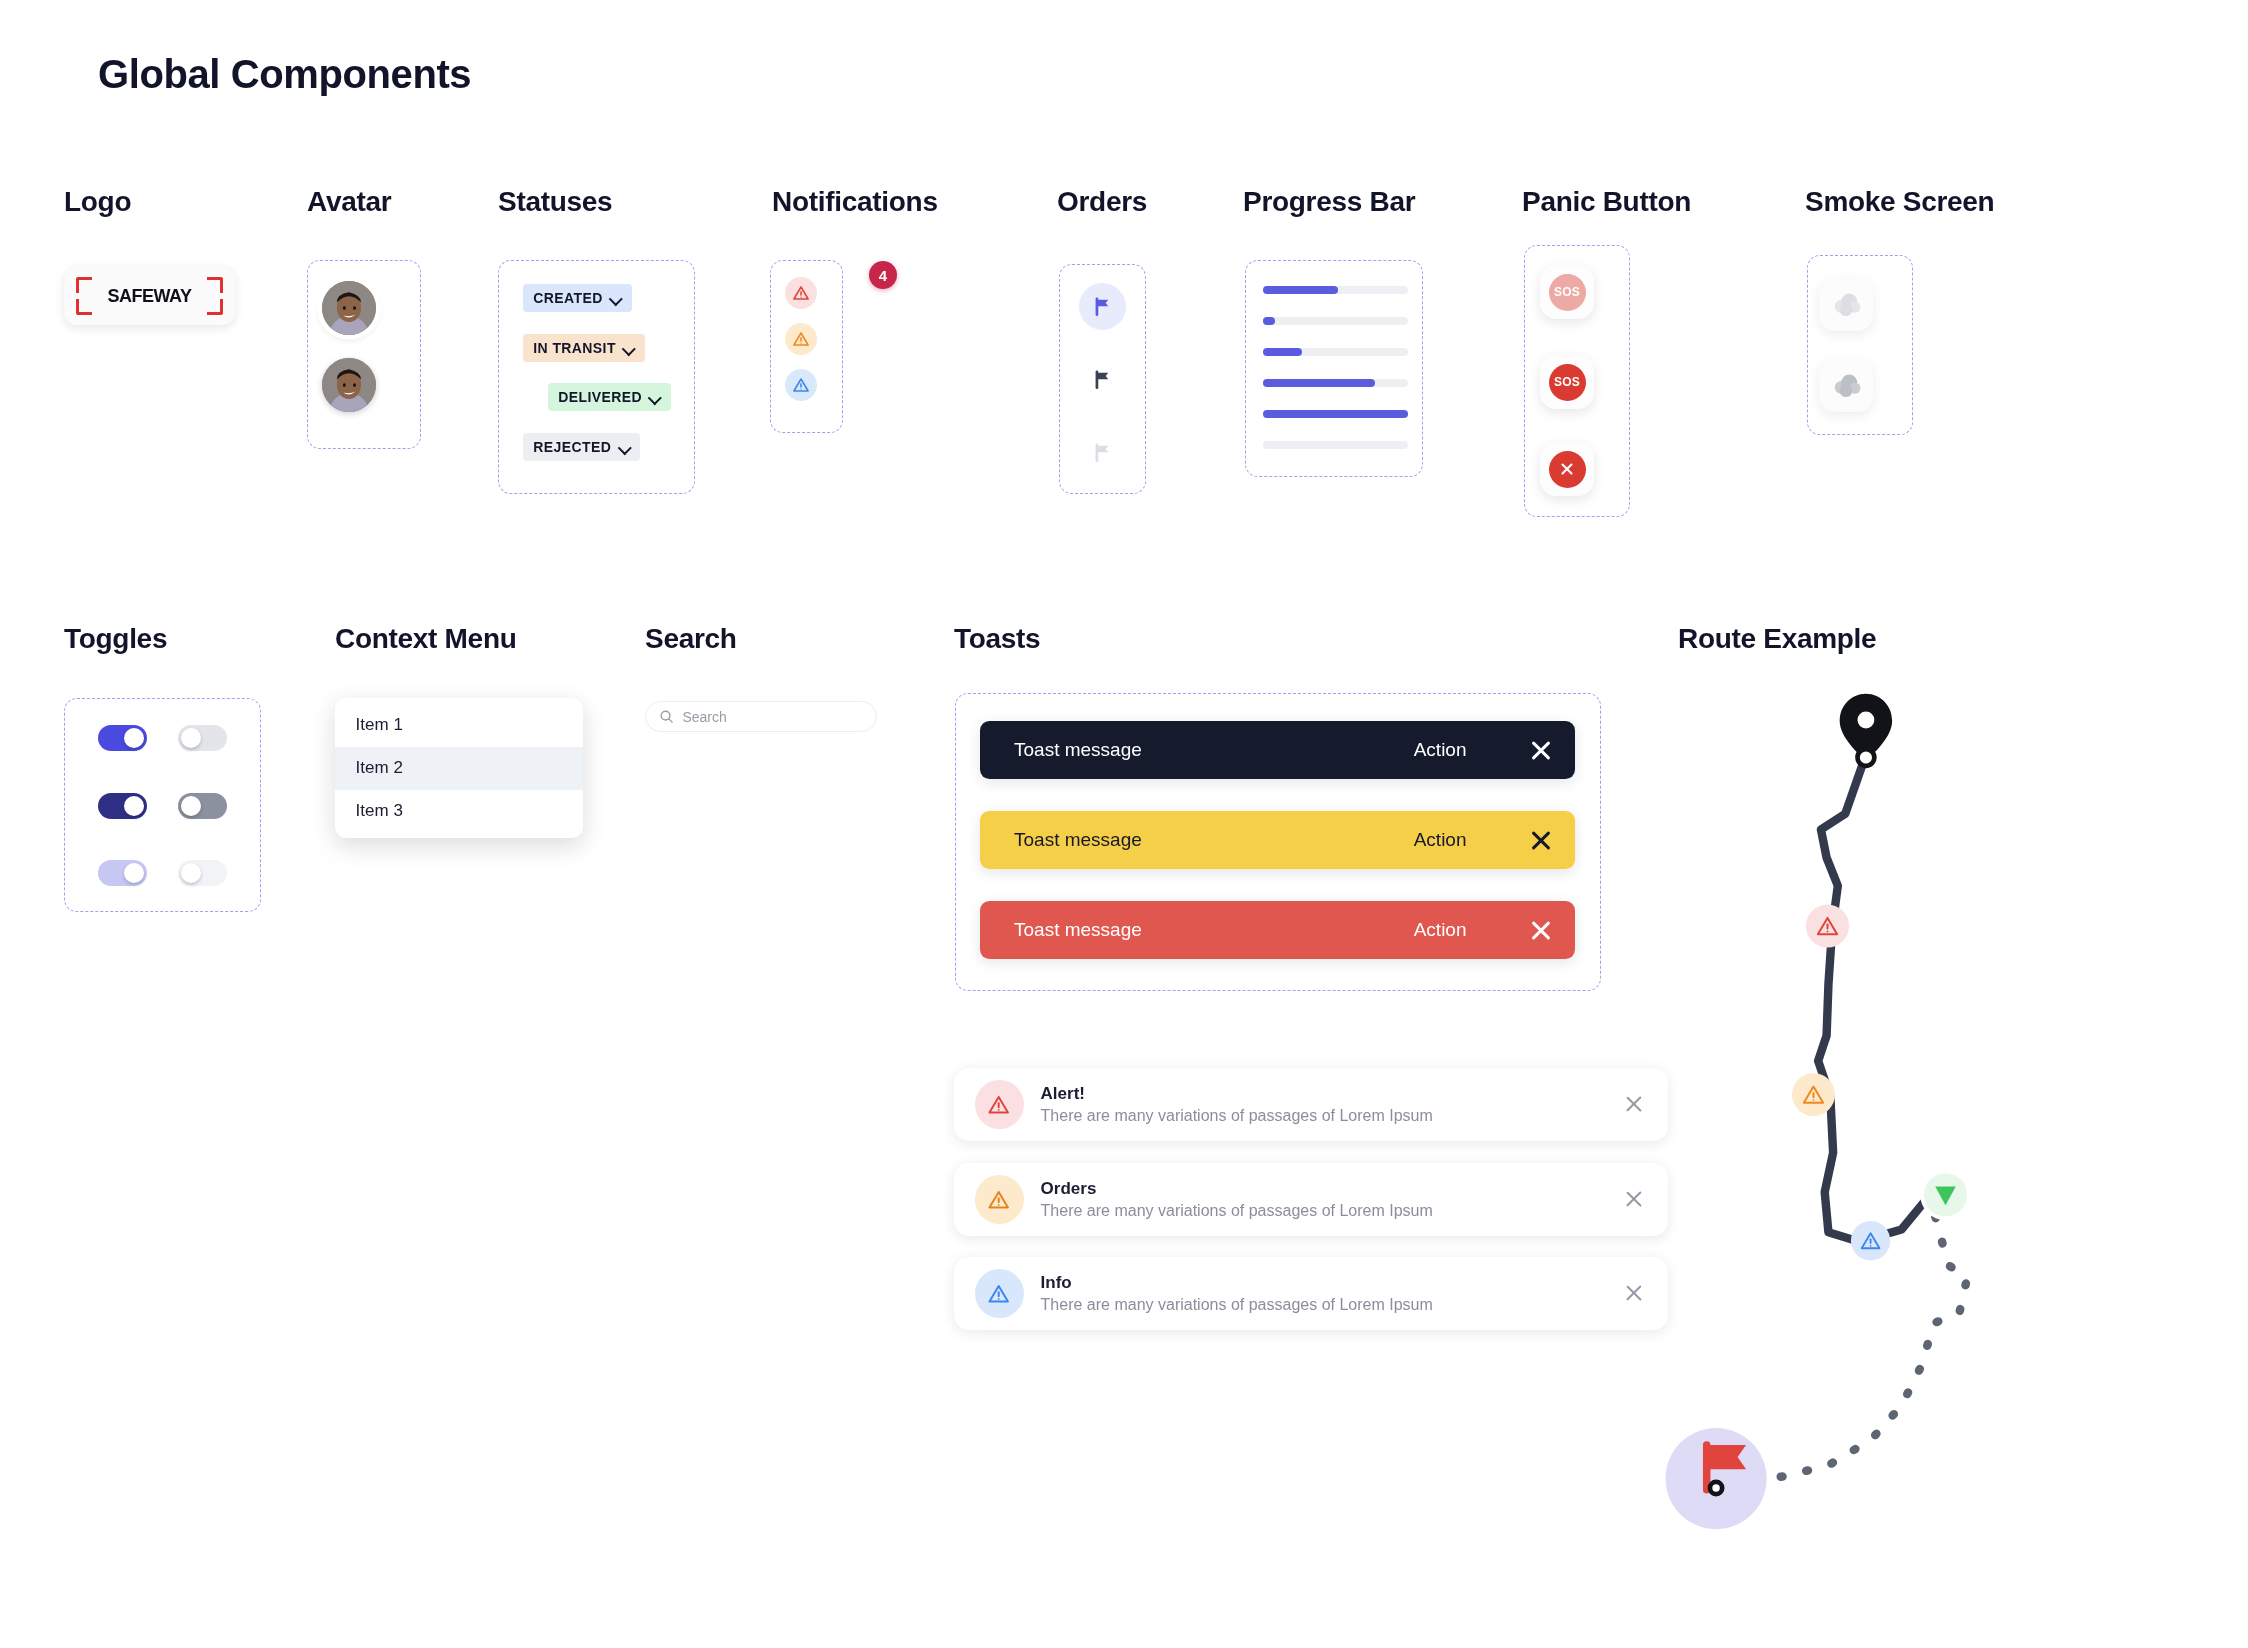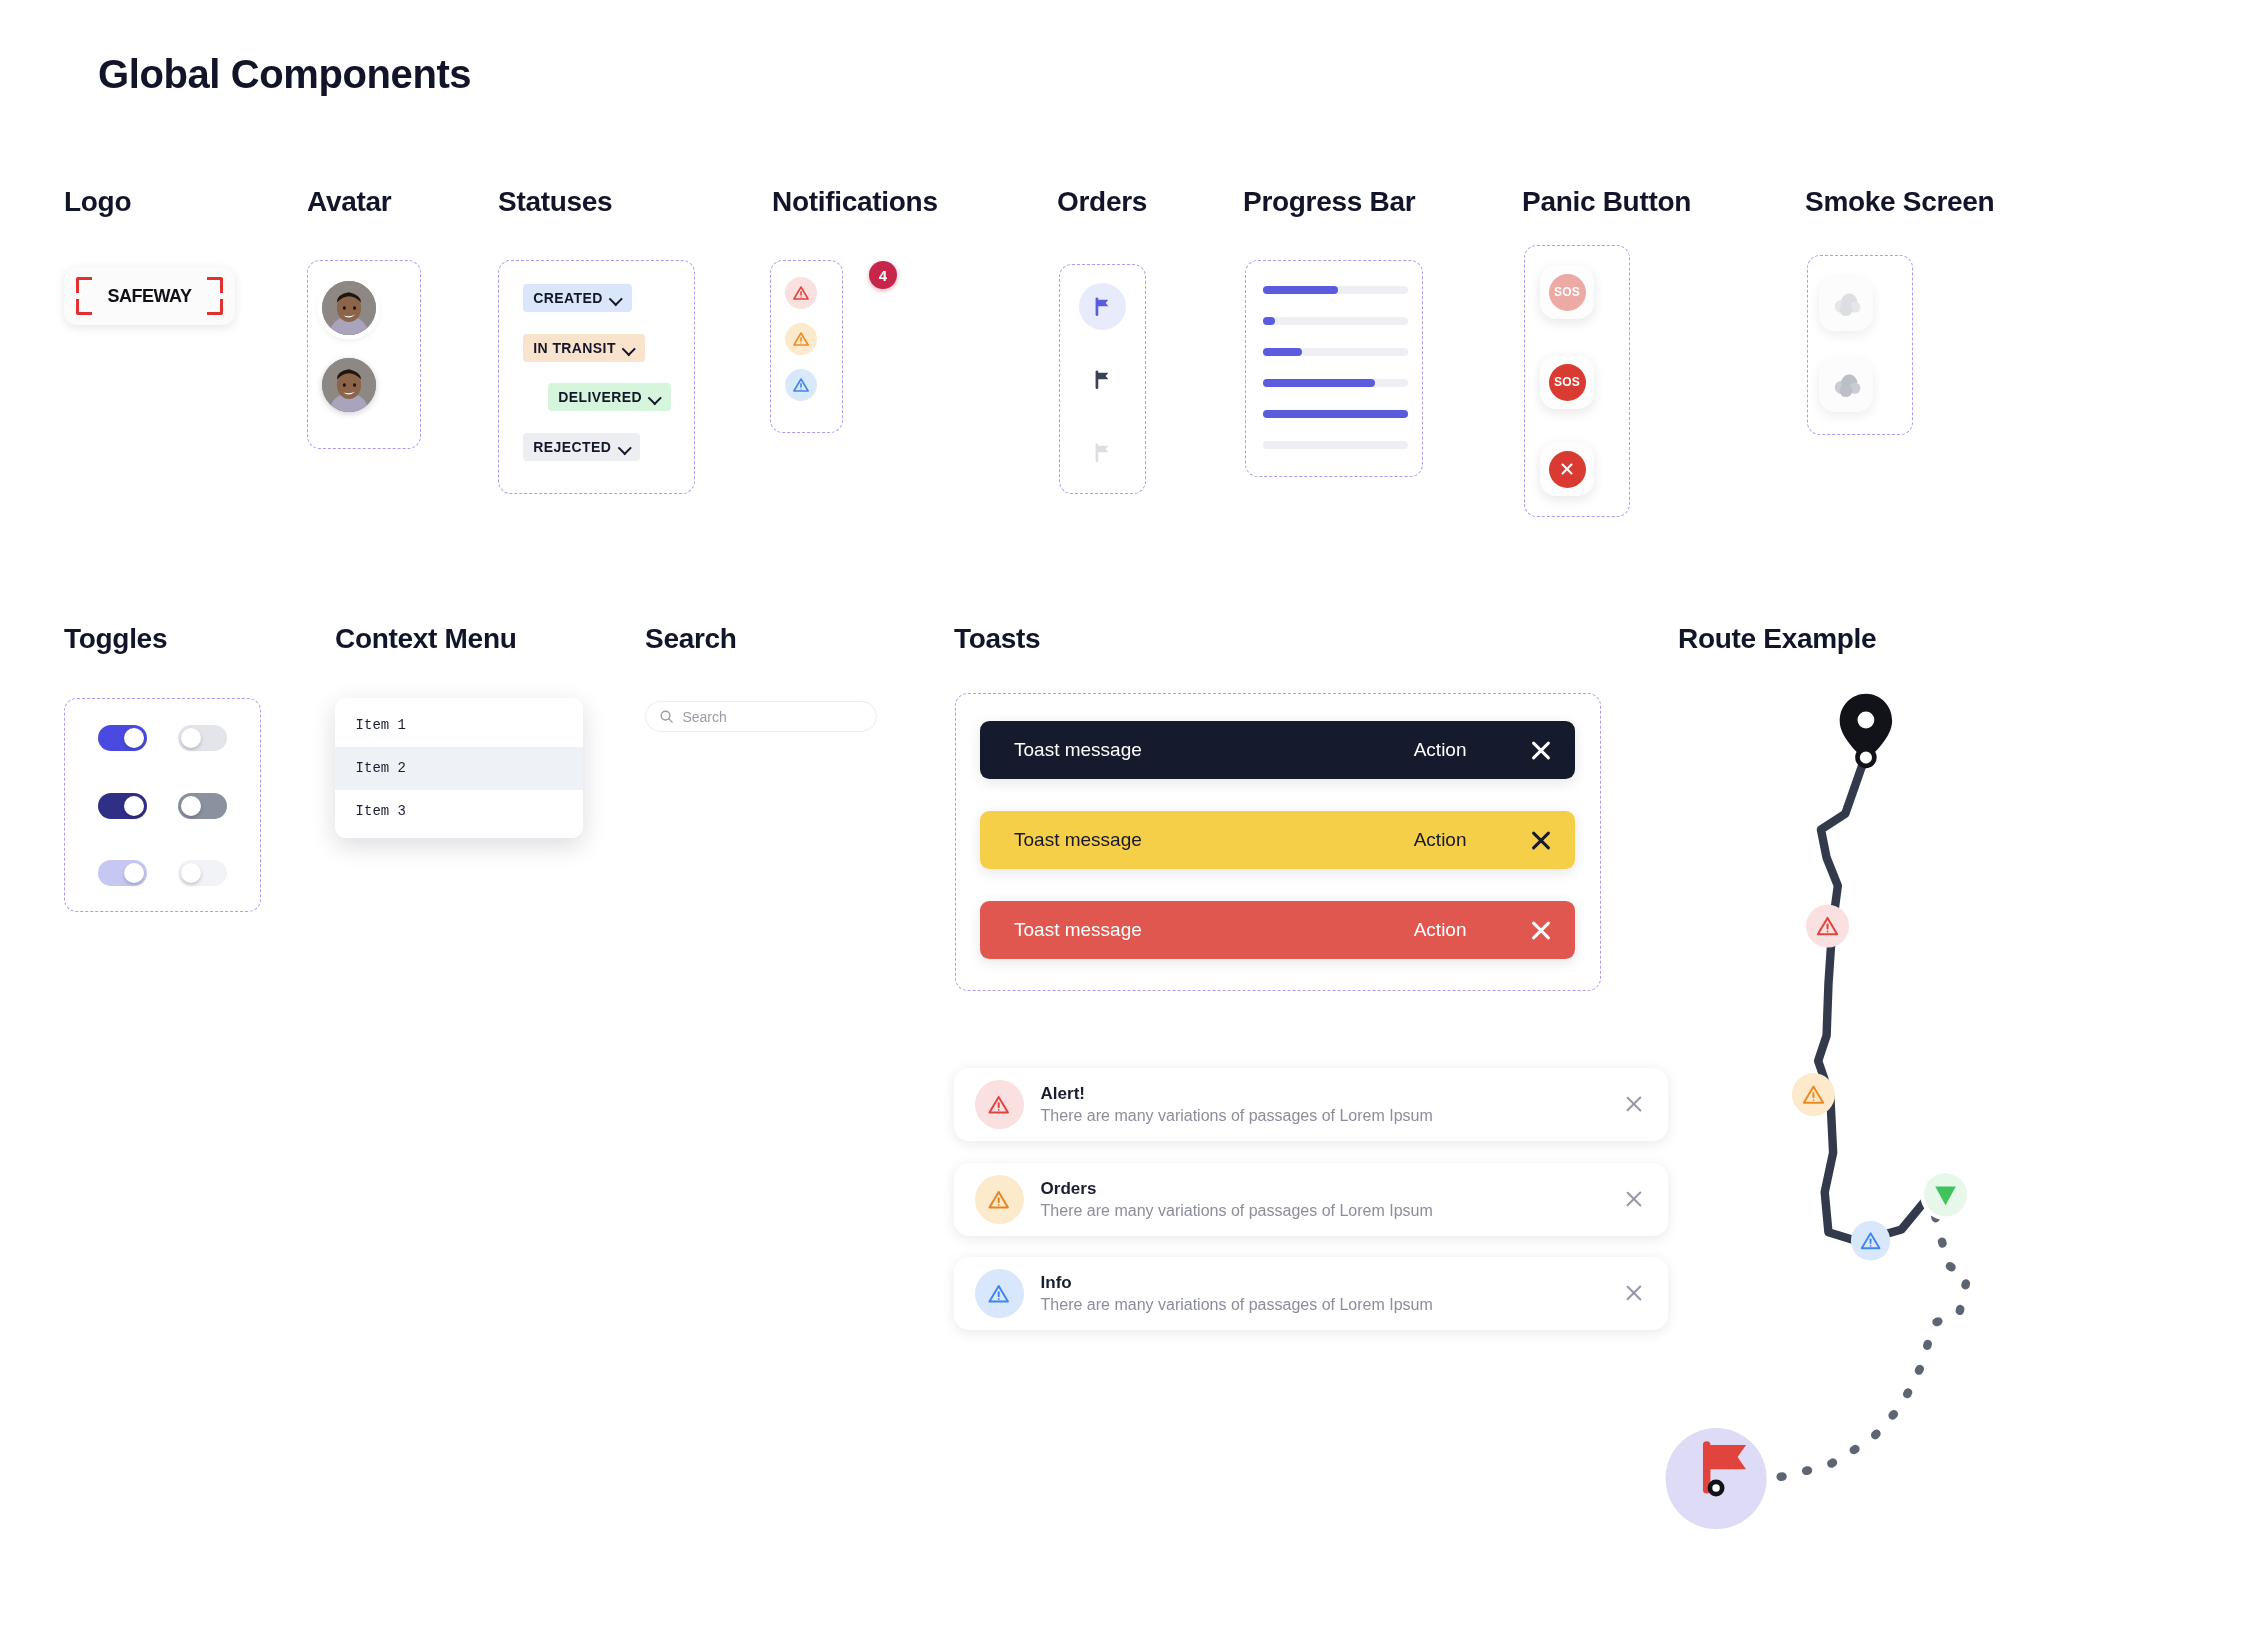--- a/index.html
+++ b/index.html
@@ -116,21 +116,21 @@
 
   
   .ctx {
     position: absolute; left: 335px; top: 698px; width: 248px;
     background: #fff; border-radius: 11.2px;
     box-shadow: 0 7.5px 24px rgba(20,22,50,.15);
     overflow: hidden; padding: 5.6px 0;
   }
   .ctx-item {
     height: 43px; display: flex; align-items: center;
-    padding-left: 20.6px; font-size: 14px; color: #1b1d33; font-family: Liberation Mono, monospace;
+    padding-left: 20.6px; font-size: 17px; color: #1b1d33;
   }
   .ctx-item.active { background: #eef2f7; }
 
   
   .search-box {
     position: absolute; left: 645px; top: 701px; width: 232px; height: 31px;
     border: 1.4px solid #ececf1; border-radius: 17px; background: #fff;
     display: flex; align-items: center; padding: 0 13px; gap: 8.4px;
   }
   .search-ph { font-size: 14px; color: #9b9ba6; }

